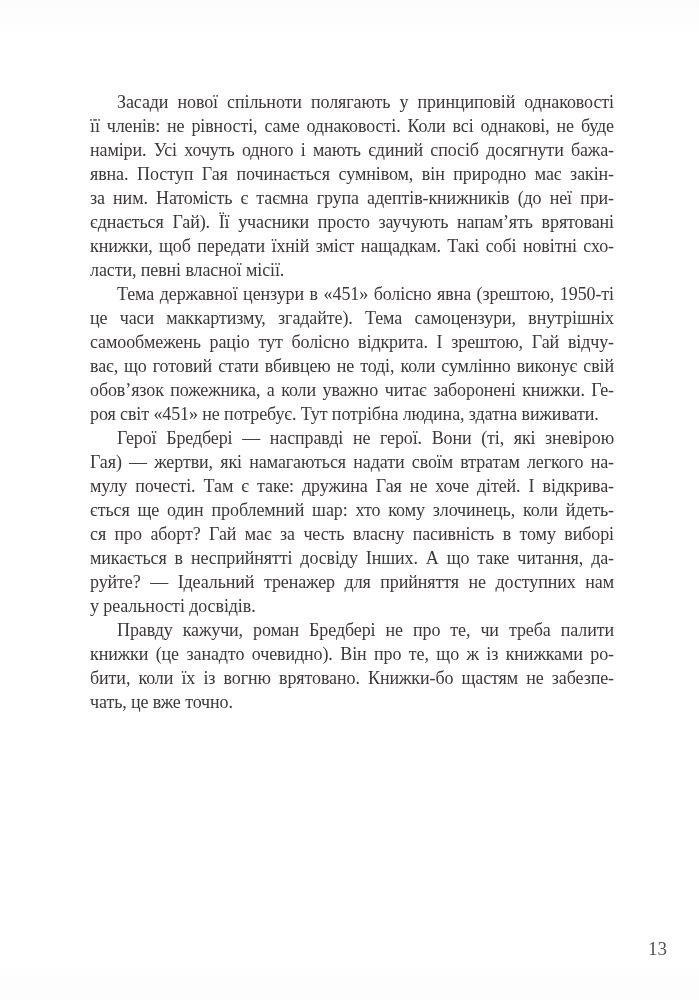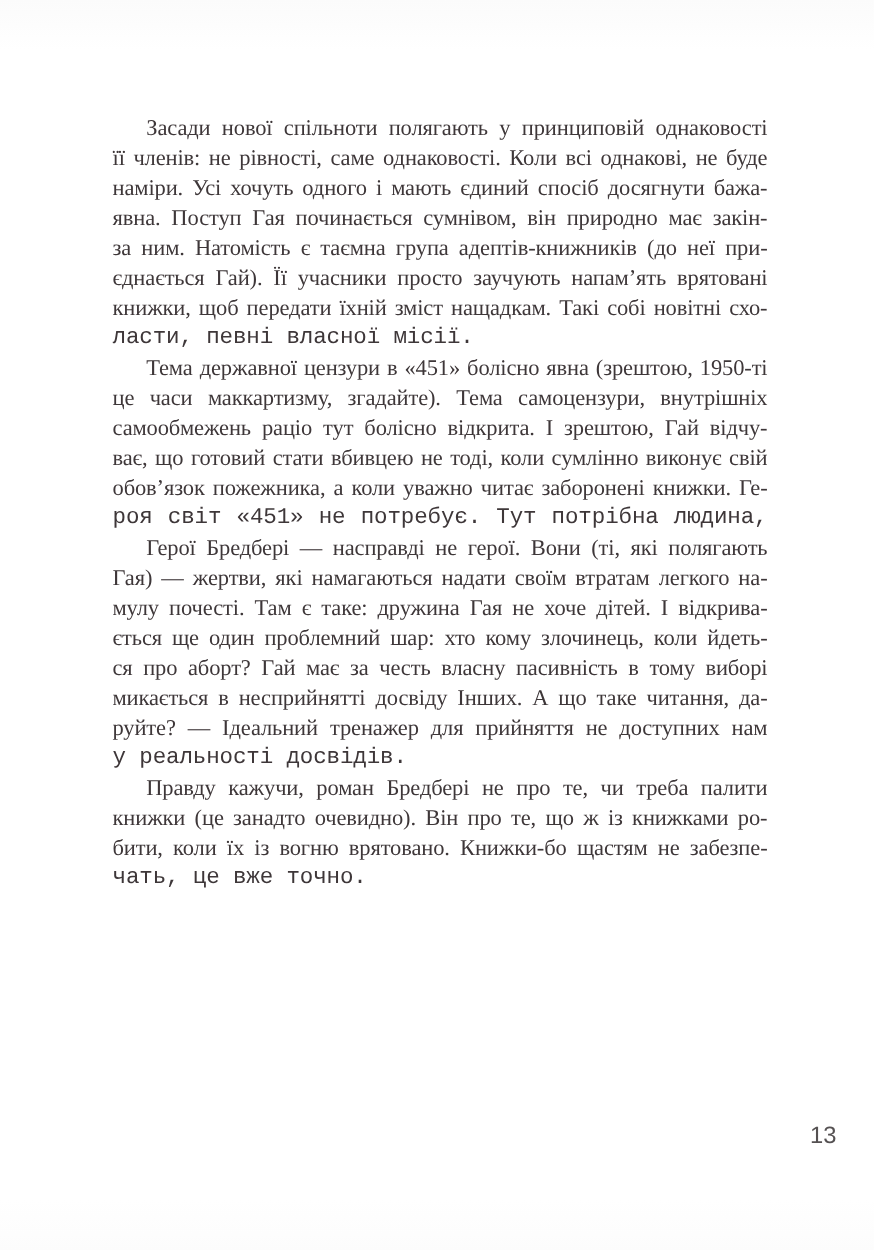--- a/index.html
+++ b/index.html
@@ -33,27 +33,26 @@
     text-align: justify;
     text-align-last: justify;
     height: 24px;
     overflow: hidden;
   }
   .line.para-first {
     text-indent: 27px;
   }
   .line.para-last {
     text-align-last: left;
-    font-family: Liberation Mono, monospace;
   }
   .page-number {
     position: absolute;
     left: 648px;
-    top: 898px;
-    font-family: Liberation Sans, sans-serif;
+    top: 938px;
+    font-family: Liberation Serif, serif;
     font-size: 19px;
     line-height: 22px;
     color: #555152;
   }
 </style>
 </head>
 <body>
 
 <div class="page">
   <div class="text-block">
@@ -64,21 +63,21 @@
       <div class="line">за ним. Натомість є таємна група адептів-книжників (до неї при-</div>
       <div class="line">єднається Гай). Її учасники просто заучують напам’ять врятовані</div>
       <div class="line">книжки, щоб передати їхній зміст нащадкам. Такі собі новітні схо-</div>
       <div class="line para-last">ласти, певні власної місії.</div>
       <div class="line para-first">Тема державної цензури в «451» болісно явна (зрештою, 1950-ті —</div>
       <div class="line">це часи маккартизму, згадайте). Тема самоцензури, внутрішніх</div>
       <div class="line">самообмежень раціо тут болісно відкрита. І зрештою, Гай відчу-</div>
       <div class="line">ває, що готовий стати вбивцею не тоді, коли сумлінно виконує свій</div>
       <div class="line">обов’язок пожежника, а коли уважно читає заборонені книжки. Ге-</div>
       <div class="line para-last">роя світ «451» не потребує. Тут потрібна людина, здатна виживати.</div>
-      <div class="line para-first">Герої Бредбері — насправді не герої. Вони (ті, які полягають</div>
+      <div class="line para-first">Герої Бредбері — насправді не герої. Вони (ті, які зневірою</div>
       <div class="line">Гая) — жертви, які намагаються надати своїм втратам легкого на-</div>
       <div class="line">мулу почесті. Там є таке: дружина Гая не хоче дітей. І відкрива-</div>
       <div class="line">ється ще один проблемний шар: хто кому злочинець, коли йдеть-</div>
       <div class="line">ся про аборт? Гай має за честь власну пасивність в тому виборі</div>
       <div class="line">микається в несприйнятті досвіду Інших. А що таке читання, да-</div>
       <div class="line">руйте? — Ідеальний тренажер для прийняття не доступних нам</div>
       <div class="line para-last">у реальності досвідів.</div>
       <div class="line para-first">Правду кажучи, роман Бредбері не про те, чи треба палити</div>
       <div class="line">книжки (це занадто очевидно). Він про те, що ж із книжками ро-</div>
       <div class="line">бити, коли їх із вогню врятовано. Книжки-бо щастям не забезпе-</div>

